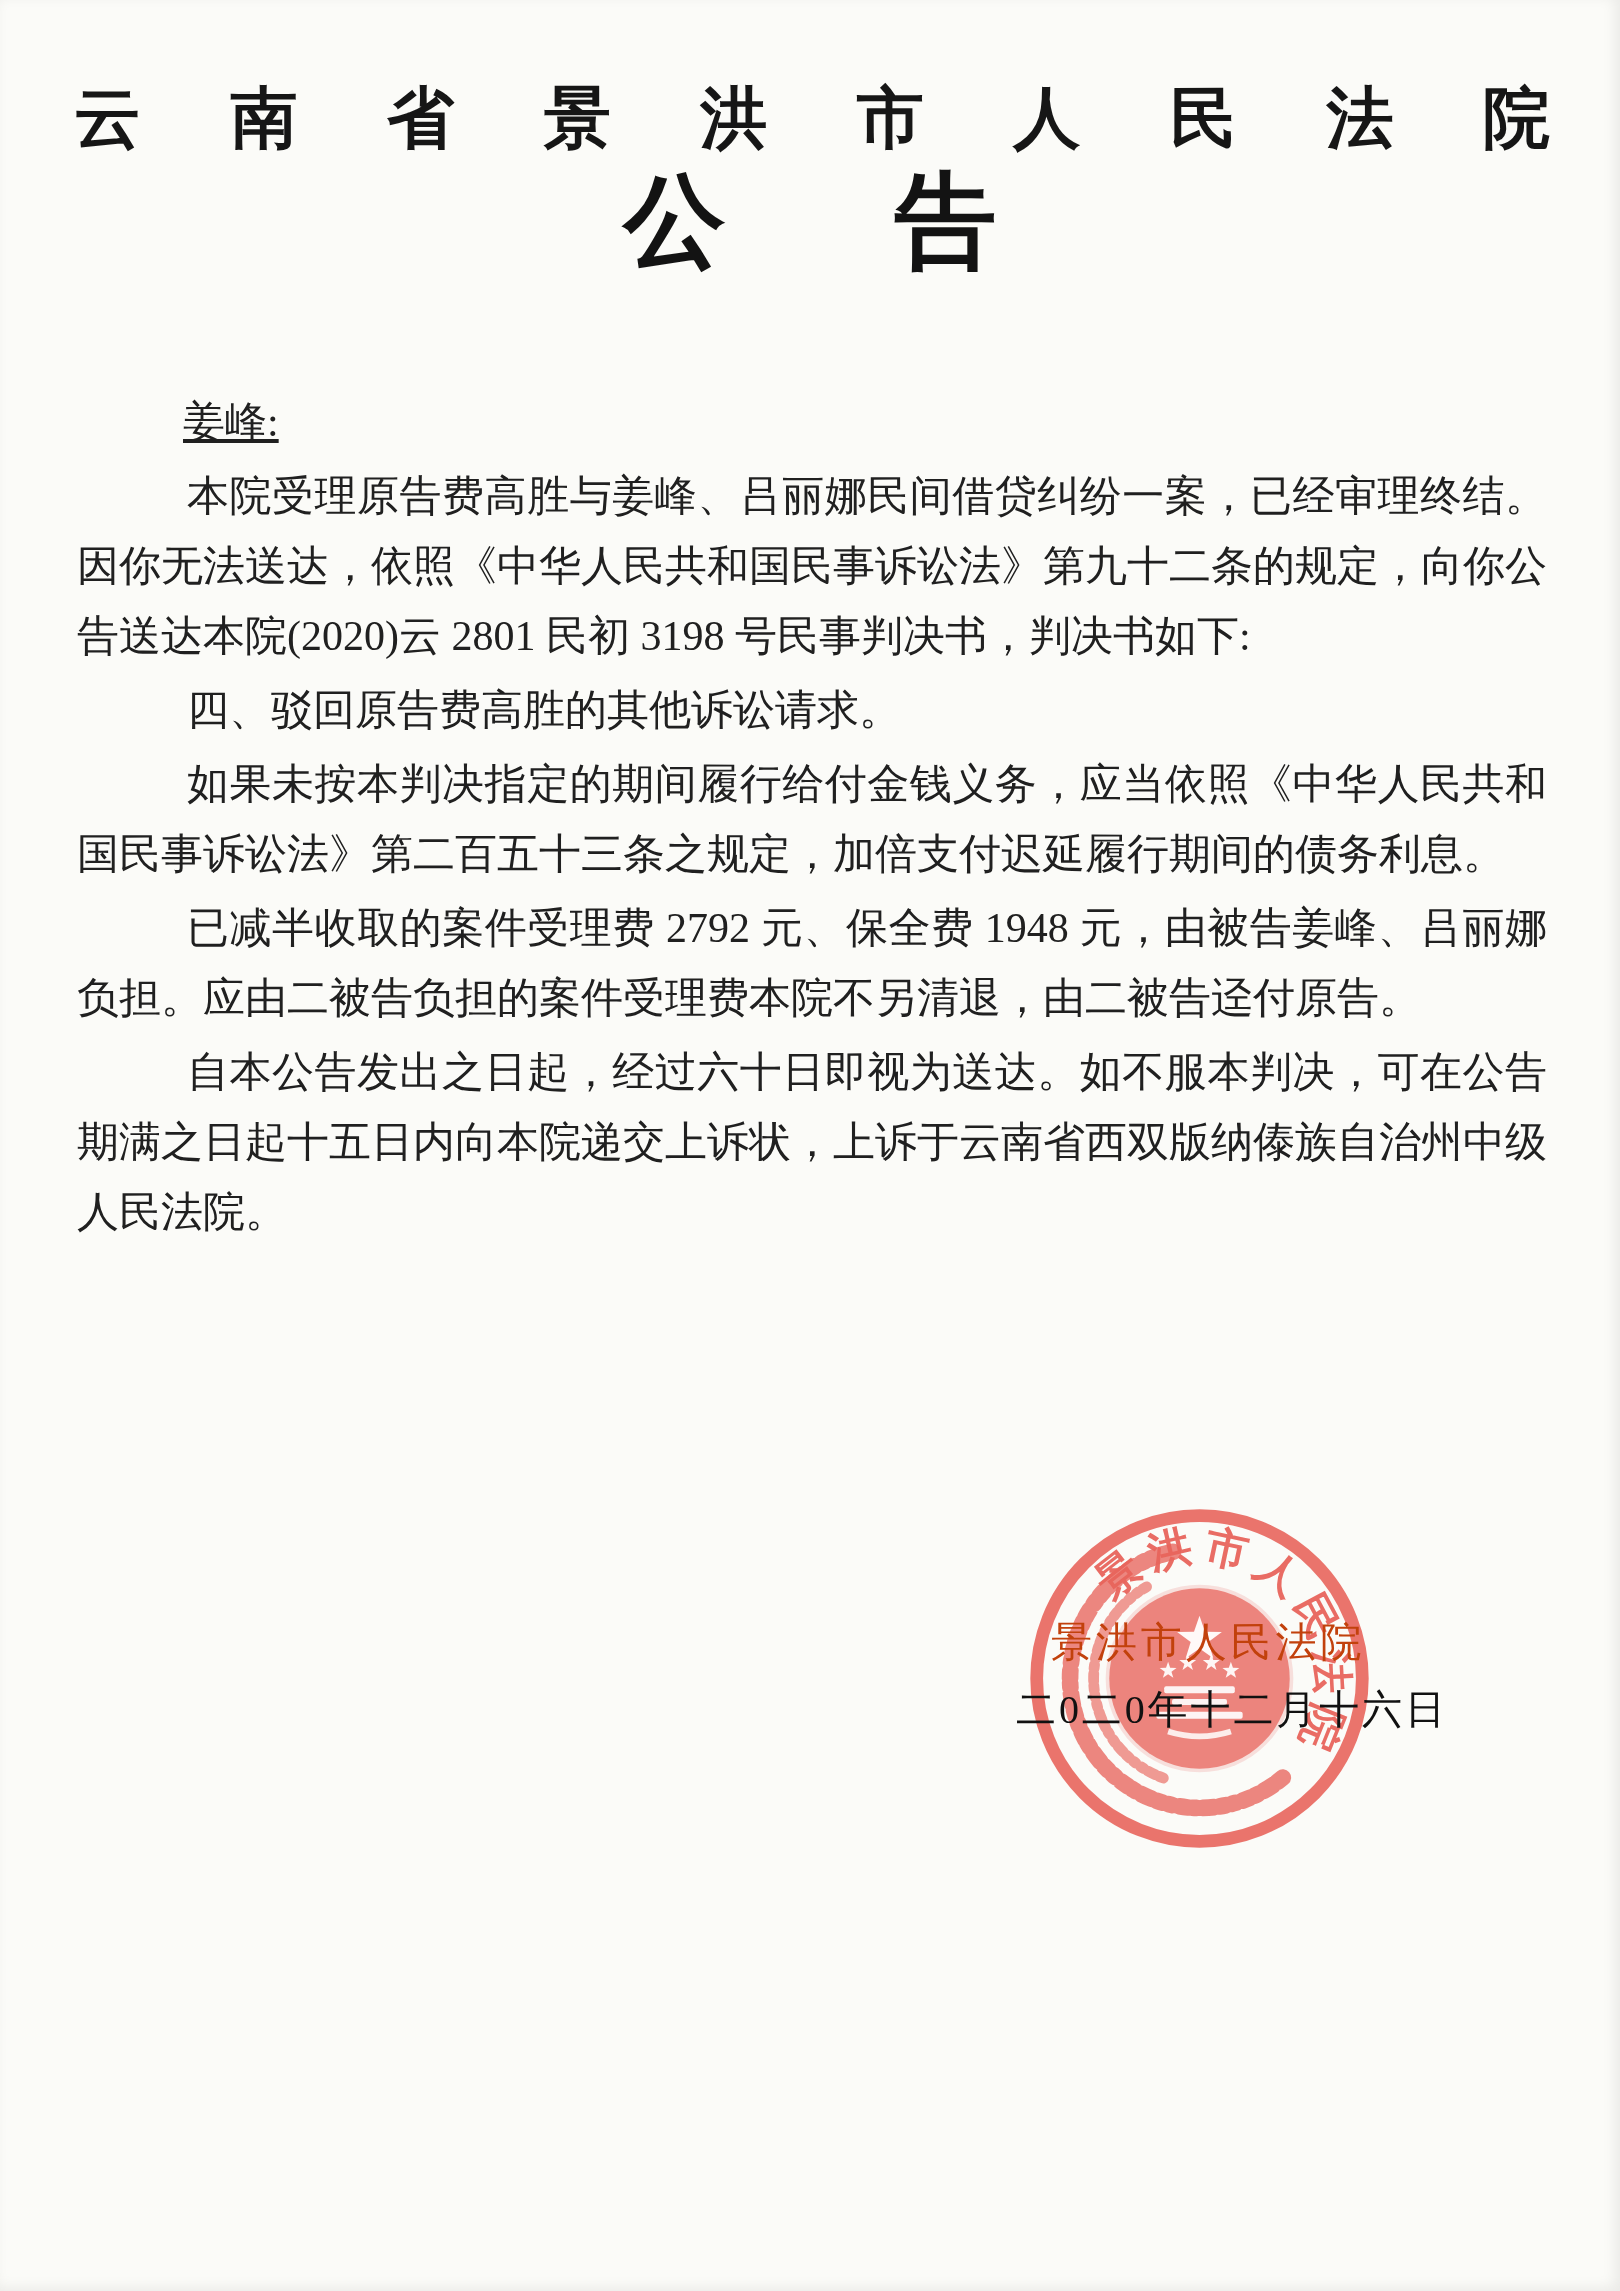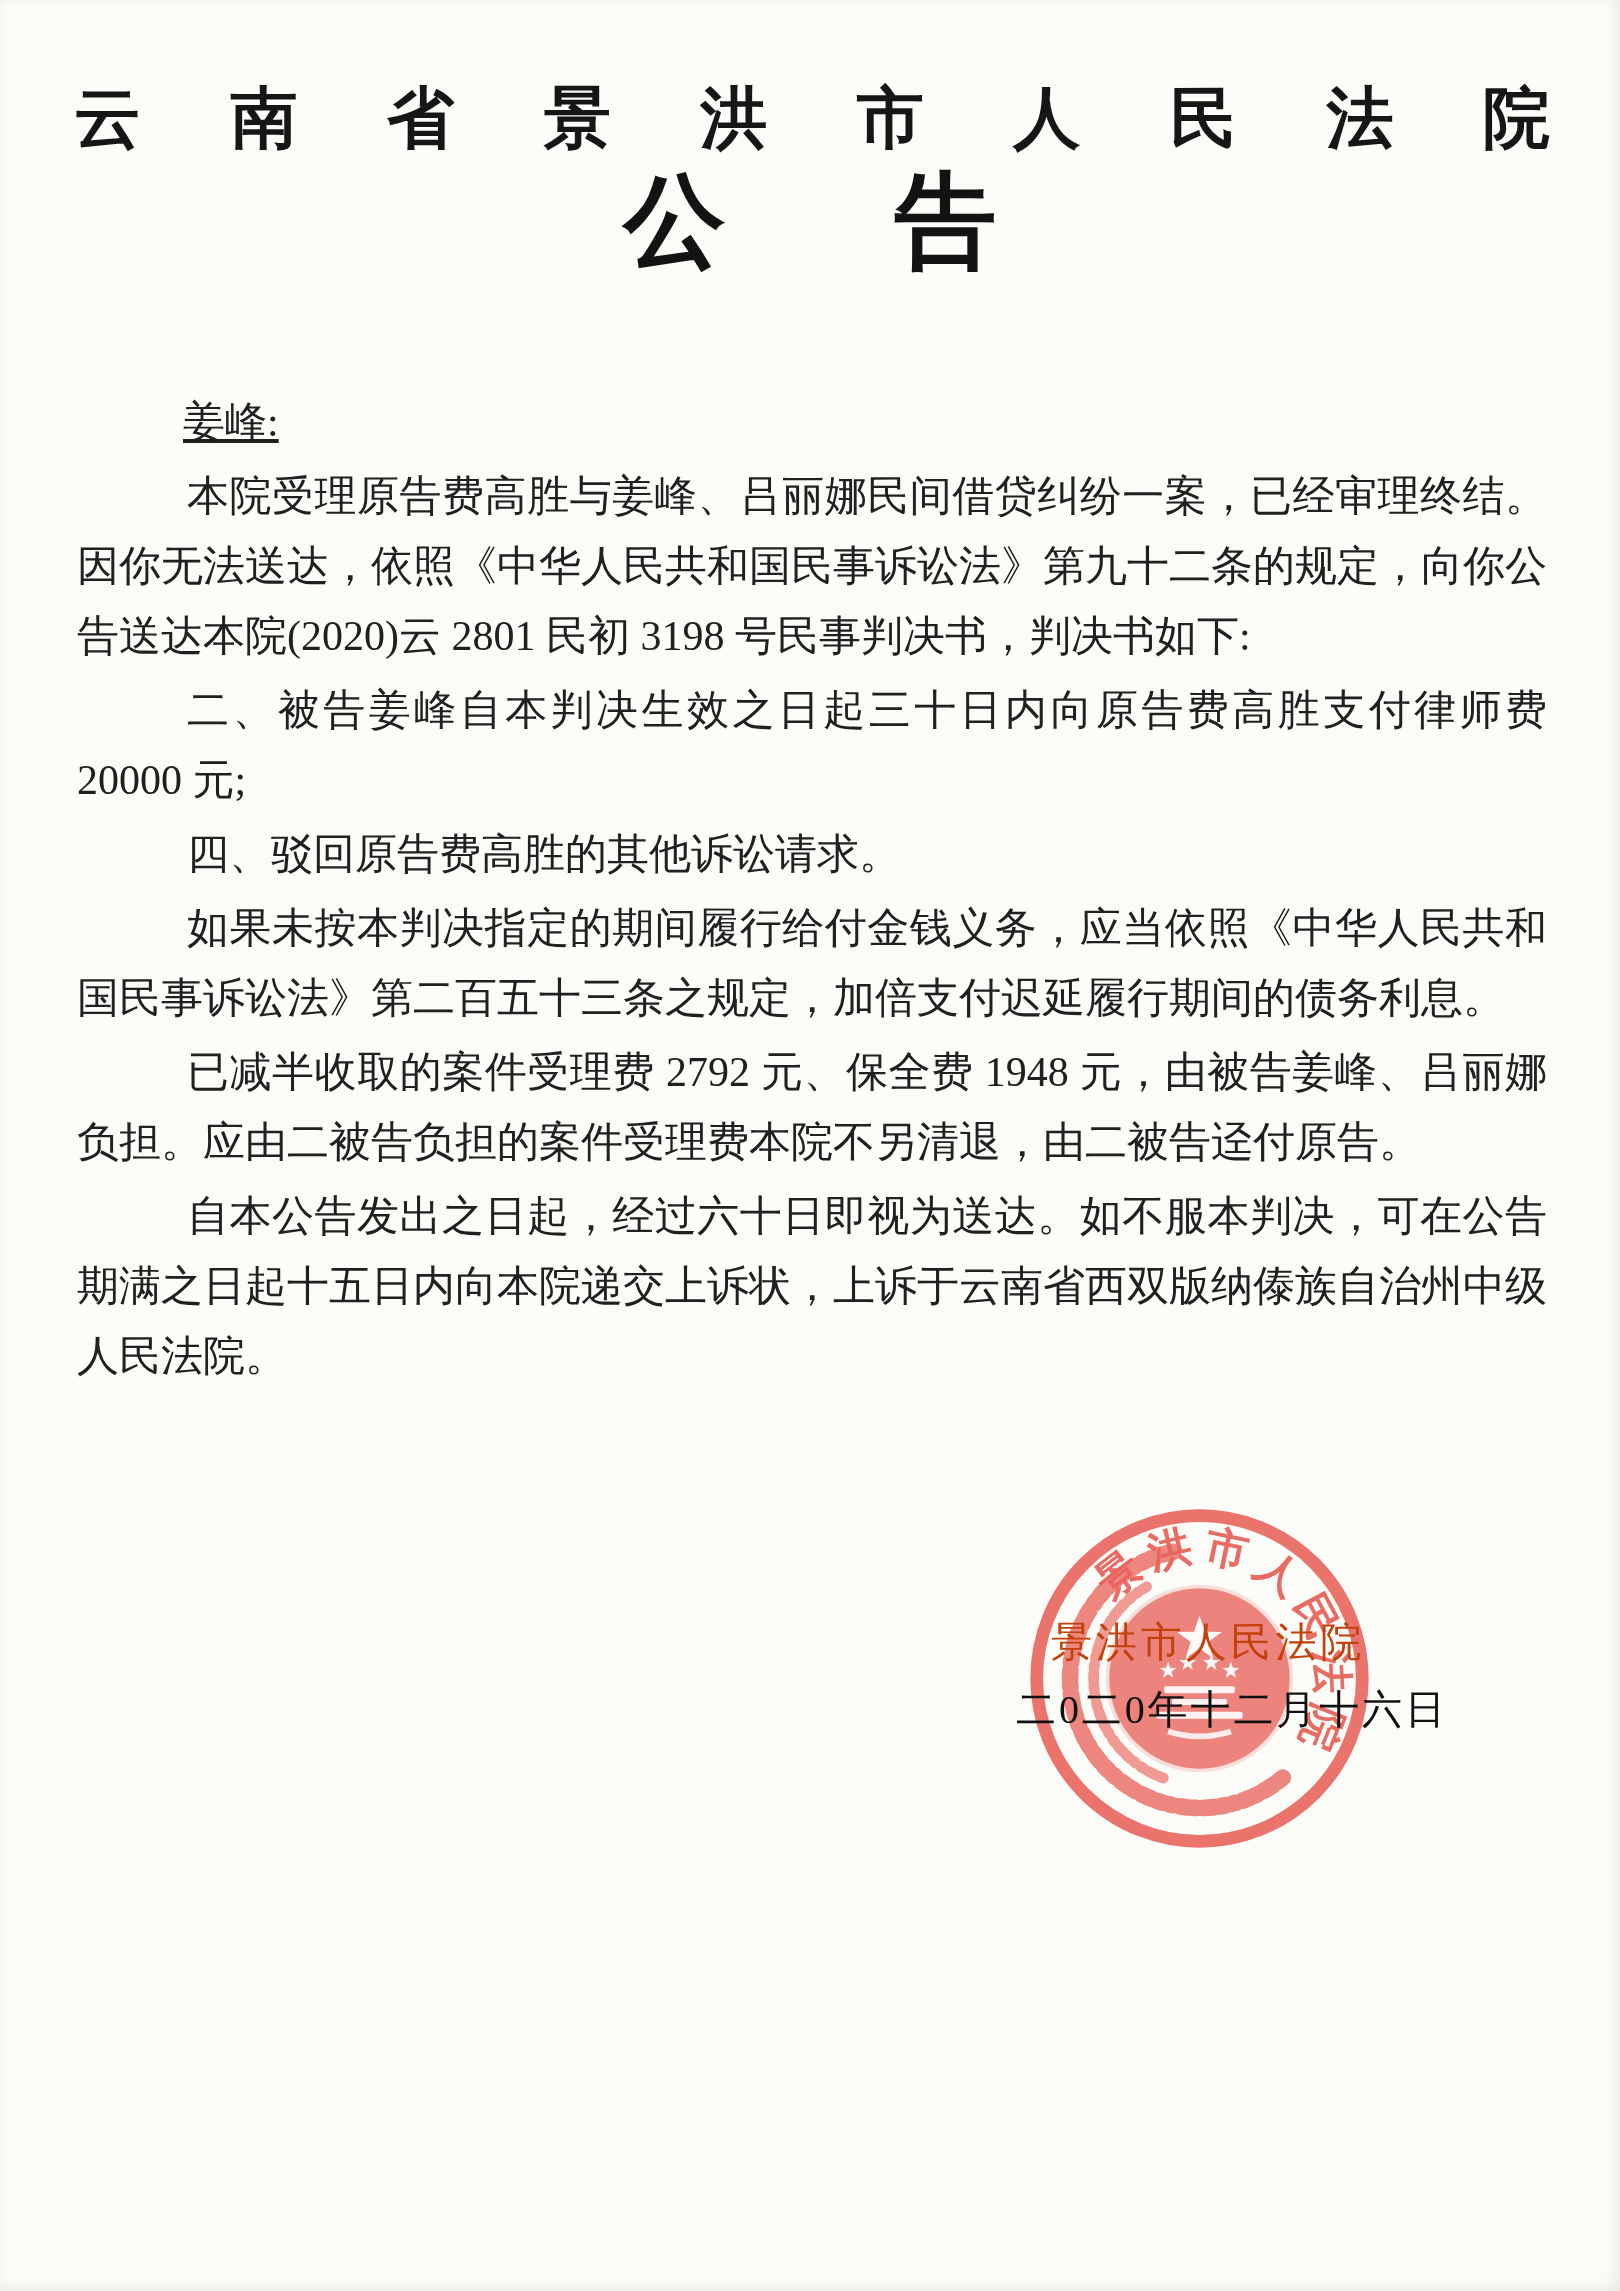--- a/index.html
+++ b/index.html
@@ -70,21 +70,20 @@
   </div>
 
   <div class="notice-title">
     <span>公</span>
     <span>告</span>
   </div>
 
   <div class="body-text">
     <div class="salutation">姜峰:</div>
     <p>本院受理原告费高胜与姜峰、吕丽娜民间借贷纠纷一案，已经审理终结。因你无法送达，依照《中华人民共和国民事诉讼法》第九十二条的规定，向你公告送达本院(2020)云 2801 民初 3198 号民事判决书，判决书如下:</p>
-    <p>二、被告姜峰自本判决生效之日起三十日内向原告费高胜支付律师费 20000 元;</p>
     <p>四、驳回原告费高胜的其他诉讼请求。</p>
     <p>如果未按本判决指定的期间履行给付金钱义务，应当依照《中华人民共和国民事诉讼法》第二百五十三条之规定，加倍支付迟延履行期间的债务利息。</p>
     <p>已减半收取的案件受理费 2792 元、保全费 1948 元，由被告姜峰、吕丽娜负担。应由二被告负担的案件受理费本院不另清退，由二被告迳付原告。</p>
     <p>自本公告发出之日起，经过六十日即视为送达。如不服本判决，可在公告期满之日起十五日内向本院递交上诉状，上诉于云南省西双版纳傣族自治州中级人民法院。</p>
   </div>
 
   <svg class="seal" viewBox="-182 -182 364 364" aria-hidden="true">
     <g>
 
       <g fill="none" stroke="#e8655c">

